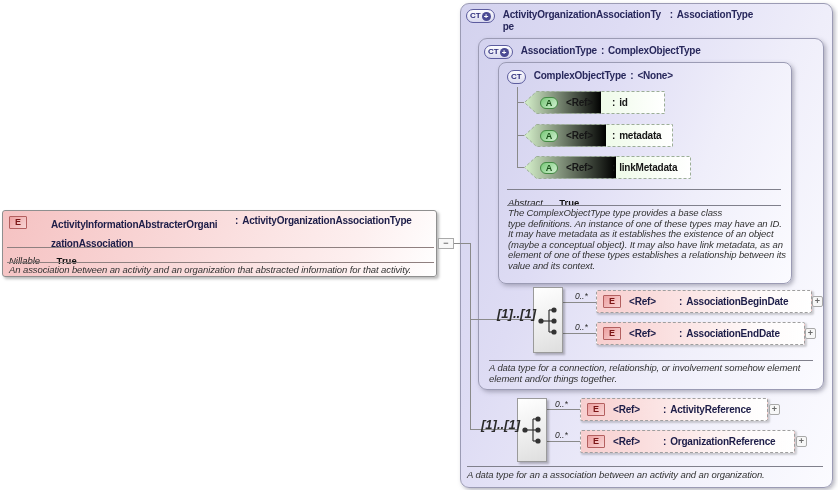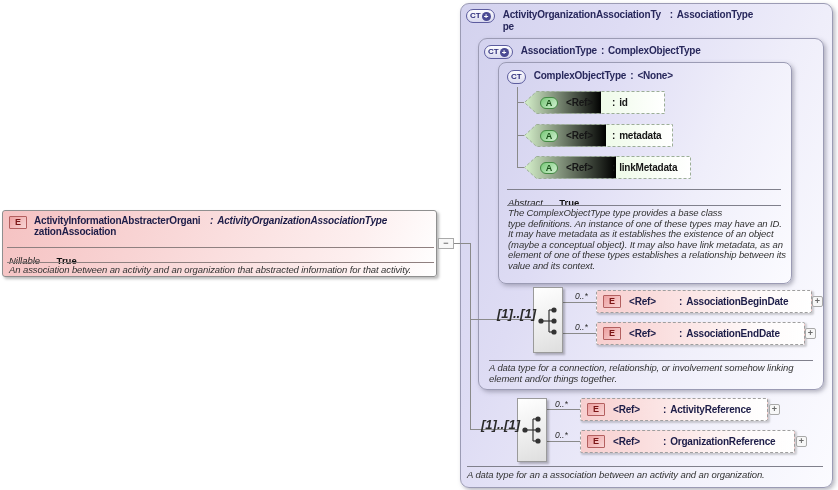--- a/index.html
+++ b/index.html
@@ -88,21 +88,21 @@
   <div class="ctbox" style="left:478px;top:38px;width:344px;height:350px;">
     <div class="hdr" style="left:5px;top:6px;">
       <span class="ctbadge">
           <span>CT</span>
           <span class="ctplus">+</span>
         </span>
       <div class="hdr-text" style="margin-left:8px;white-space:nowrap;"><span>AssociationType</span><span class="sep">:</span><span>ComplexObjectType</span></div>
     </div>
     <div class="divider" style="left:10px;top:321px;width:324px;"></div>
     <div class="desc" style="left:10px;top:324px;width:330px;">
-      <div>A data type for a connection, relationship, or involvement somehow linking</div>
+      <div>A data type for a connection, relationship, or involvement somehow element</div>
       <div>element and/or things together.</div>
     </div>
   </div>
 
   <div class="ctbox" style="left:498px;top:62px;width:292px;height:220px;border-radius:8px;">
     <div class="hdr" style="left:8px;top:7px;">
       <span class="ctbadge">
           <span>CT</span>
         </span>
       <div class="hdr-text" style="margin-left:8px;white-space:nowrap;"><span>ComplexObjectType</span><span class="sep">:</span><span>&lt;None&gt;</span></div>
@@ -227,22 +227,22 @@
   <div class="el" style="left:580px;top:430px;width:215px;">
     <span class="ebadge">E</span>
     <span class="el-text refcol">&lt;Ref&gt;</span>
     <span class="el-text"><span class="sep">:</span><span>OrganizationReference</span></span>
   </div>
   <div class="pm plus" style="left:796px;top:436px;">+</div>
 
   <div class="el-main" style="left:2px;top:210px;width:435px;height:67px;">
     <div style="position:absolute;left:6px;top:4px;display:flex;align-items:flex-start;">
       <span class="ebadge" style="margin-top:1px;">E</span>
-      <div class="el-text name-col" style="width:168px;margin-left:7px;line-height:11px;white-space:normal;">ActivityInformationAbstracterOrganizationAssociation</div>
-      <div class="el-text name-col" style="width:234px;margin-left:4px;line-height:11.5px;white-space:normal;font-style:italic;"><span class="sep">:</span><span>ActivityOrganizationAssociationType</span></div>
+      <div class="el-text name-col" style="width:168px;margin-left:24px;line-height:19px;white-space:normal;">ActivityInformationAbstracterOrganizationAssociation</div>
+      <div class="el-text name-col" style="width:234px;margin-left:12px;line-height:11.5px;white-space:normal;"><span class="sep">:</span><span>ActivityOrganizationAssociationType</span></div>
     </div>
     <div class="divider" style="left:4px;top:36px;width:427px;background:#8f8080;"></div>
     <div style="position:absolute;left:6px;top:39px;">
       <span class="facet-label">Nillable</span>
       <span class="facet-value">True</span>
     </div>
     <div class="divider" style="left:4px;top:51px;width:427px;background:#8f8080;"></div>
     <div class="desc" style="left:6px;top:54px;width:425px;white-space:nowrap;">An association between an activity and an organization that abstracted information for that activity.</div>
   </div>
 

